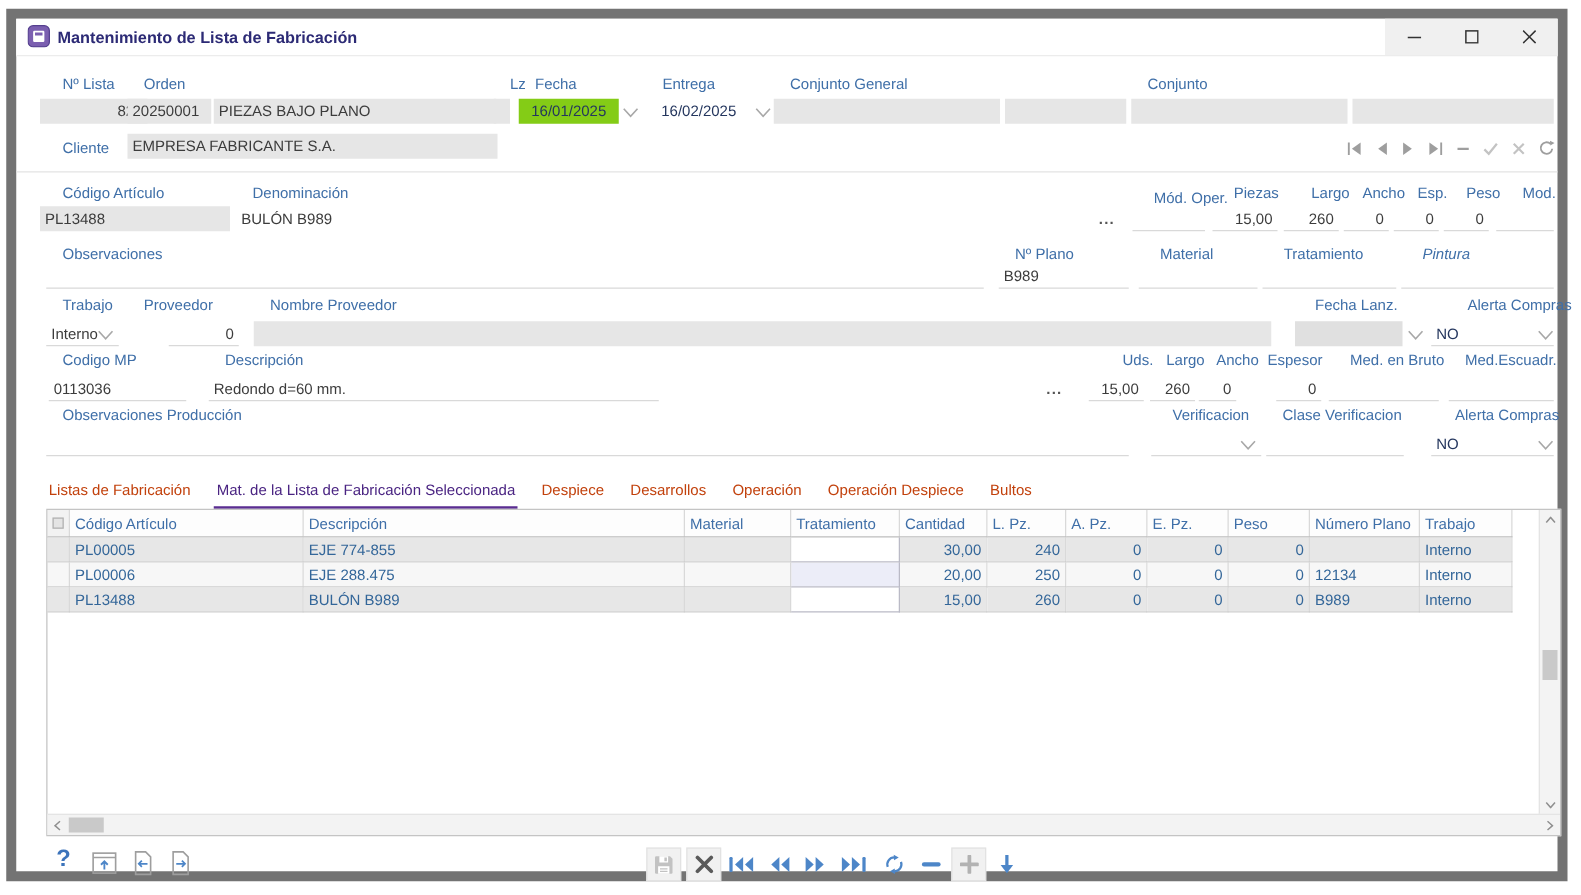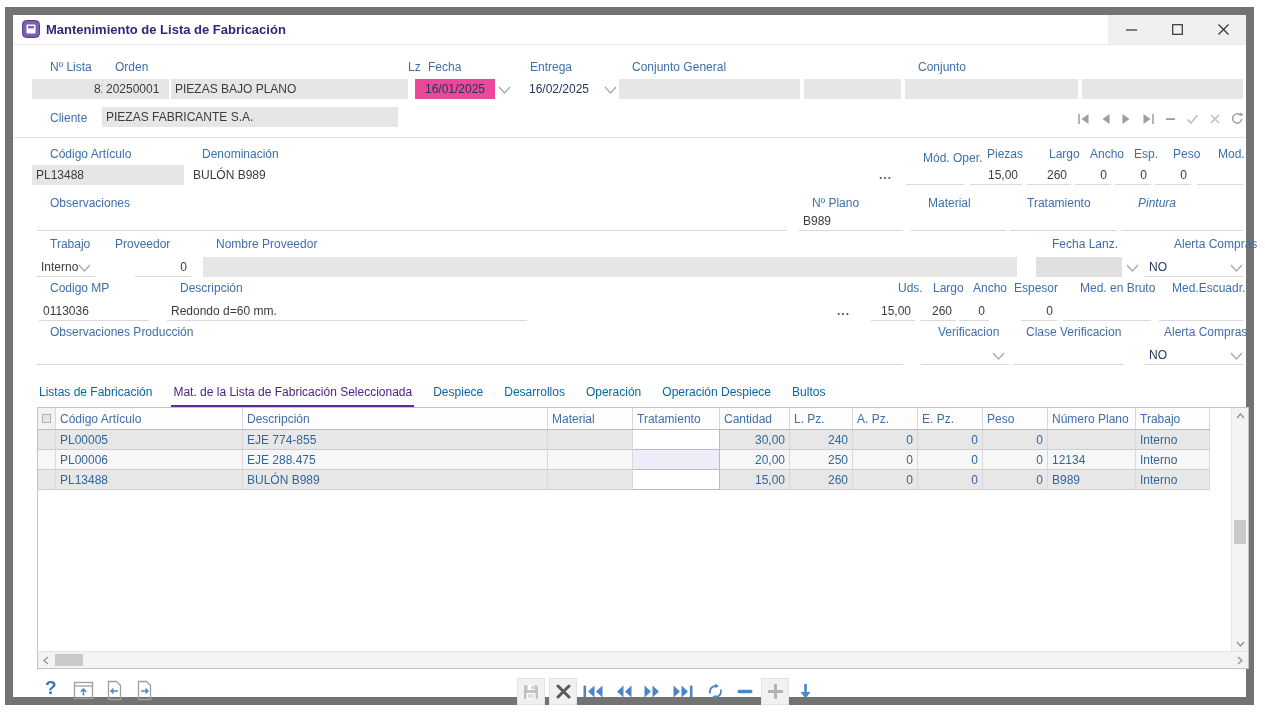--- a/index.html
+++ b/index.html
@@ -27,21 +27,21 @@
   .ctr{text-align:center;}
   .navy{color:#24365e;}
   .chev{position:absolute;width:15px;height:11px;}
   .dots{position:absolute;color:#555;font-weight:bold;letter-spacing:1px;}
   .divider{position:absolute;left:0;right:0;height:1px;background:#e3e3e3;}
   
   .rnav{position:absolute;top:97px;left:1064px;display:flex;gap:10px;align-items:center;}
   .rnav span{display:flex;align-items:center;justify-content:center;}
   
   .tabs{position:absolute;left:24px;top:367px;display:flex;gap:17px;}
-  .tab{color:#0369a1;padding:3px 2px 6px 2px;white-space:nowrap;}
+  .tab{color:#c2410c;padding:3px 2px 6px 2px;white-space:nowrap;}
   .tab.active{color:#4a2482;border-bottom:3px solid #5a2d91;}
   
   .grid{position:absolute;left:24px;top:392px;width:1212px;height:262px;border:1px solid #c4c4c4;background:#ffffff;box-sizing:border-box;}
   .grid table{border-collapse:collapse;table-layout:fixed;font-size:12px;}
   .grid th{font-weight:normal;color:#3f6fa8;text-align:left;height:21px;padding:0 4px;
     border-right:1px solid #d9d9d9;border-bottom:1px solid #bdbdbd;background:#fdfdfd;white-space:nowrap;overflow:hidden;}
   .grid th.sel{background:#f2f2f2;}
   .selsq{display:inline-block;width:7px;height:7px;border:1px solid #b0b0b0;background:#e4e4e4;}
   .grid td{color:#336699;height:19px;padding:0 4px;border-right:1px solid #d9d9d9;border-bottom:1px solid #cdcdcd;white-space:nowrap;overflow:hidden;}
   tr.odd td{background:#e7e7e7;}
@@ -98,35 +98,35 @@
   <span class="lbl" style="left:382px;top:45px;">Lz</span>
   <span class="lbl" style="left:402px;top:45px;">Fecha</span>
   <span class="lbl" style="left:504px;top:45px;">Entrega</span>
   <span class="lbl" style="left:606px;top:45px;">Conjunto General</span>
   <span class="lbl" style="left:892px;top:45px;">Conjunto</span>
 
   <div class="fld gray rt" style="left:19px;top:64px;width:86px;">828</div>
   <div class="fld gray" style="left:89px;top:64px;width:67px;">20250001</div>
   <div class="fld gray" style="left:158px;top:64px;width:226px;">PIEZAS BAJO PLANO</div>
   <div class="fld gray" style="left:382px;top:64px;width:13px;"></div>
-  <div class="fld gray navy ctr" style="left:402px;top:64px;width:80px;background:#ec4899;">16/01/2025</div>
+  <div class="fld gray navy ctr" style="left:402px;top:64px;width:80px;background:#84cc16;">16/01/2025</div>
   <span class="chev" style="left:484px;top:70px;"><svg width="15" height="11">
         <polyline points="2,2 7.5,8 13,2" fill="none" stroke="#a8a8a8" stroke-width="1.3"></polyline>
       </svg></span>
   <div class="fld navy ctr" style="left:506px;top:64px;width:80px;">16/02/2025</div>
   <span class="chev" style="left:590px;top:70px;"><svg width="15" height="11">
         <polyline points="2,2 7.5,8 13,2" fill="none" stroke="#a8a8a8" stroke-width="1.3"></polyline>
       </svg></span>
   <div class="fld gray" style="left:606px;top:64px;width:181px;"></div>
   <div class="fld gray" style="left:791px;top:64px;width:97px;"></div>
   <div class="fld gray" style="left:892px;top:64px;width:173px;"></div>
   <div class="fld gray" style="left:1069px;top:64px;width:161px;"></div>
 
   <span class="lbl" style="left:24px;top:96px;">Cliente</span>
-  <div class="fld gray" style="left:89px;top:92px;width:296px;">PIEZAS FABRICANTE S.A.</div>
+  <div class="fld gray" style="left:89px;top:92px;width:296px;">EMPRESA FABRICANTE S.A.</div>
 
   <div class="rnav">
     <span>
         <svg width="13" height="12" viewBox="0 0 13 12">
           <rect x="1.3" y="1" width="1.5" height="10" fill="#9e9e9e"></rect>
           <path d="M11.5,1 L4.5,6 L11.5,11 Z" fill="#9e9e9e"></path>
         </svg>
       </span>
     <span>
         <svg width="11" height="12" viewBox="0 0 11 12">

